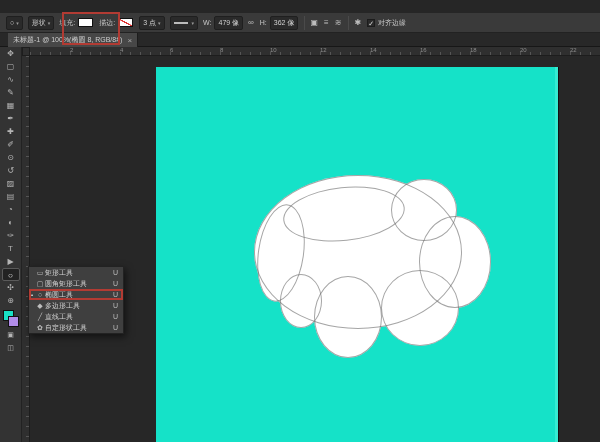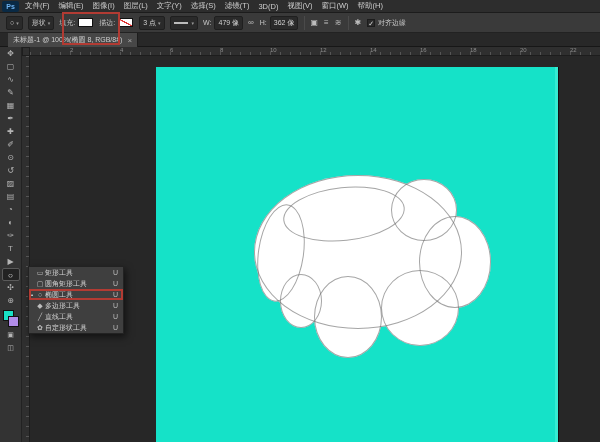--- a/index.html
+++ b/index.html
@@ -82,36 +82,20 @@
   .fly-row.annotated { box-shadow:inset 0 0 0 2px #b23b33; }
 
   
   .red-box { position:absolute; border:2px solid #b23b33; z-index:40; pointer-events:none; }
 </style>
 </head>
 <body>
 
 <div class="screen">
 
-  <div class="menubar">
-    <div class="ps-logo">Ps</div>
-    <div id="menu-items" style="display:flex;align-items:center;">
-        <span class="menu-item">文件(F)</span>
-        <span class="menu-item">编辑(E)</span>
-        <span class="menu-item">图像(I)</span>
-        <span class="menu-item">图层(L)</span>
-        <span class="menu-item">文字(Y)</span>
-        <span class="menu-item">选择(S)</span>
-        <span class="menu-item">滤镜(T)</span>
-        <span class="menu-item">3D(D)</span>
-        <span class="menu-item">视图(V)</span>
-        <span class="menu-item">窗口(W)</span>
-        <span class="menu-item">帮助(H)</span>
-      </div>
-  </div>
 
   <div class="optionsbar">
     <span class="ob-well">
       <span>○</span>
       <span class="caret">▾</span>
     </span>
     <span class="ob-well">
       <span>形状</span>
       <span class="caret">▾</span>
     </span>

